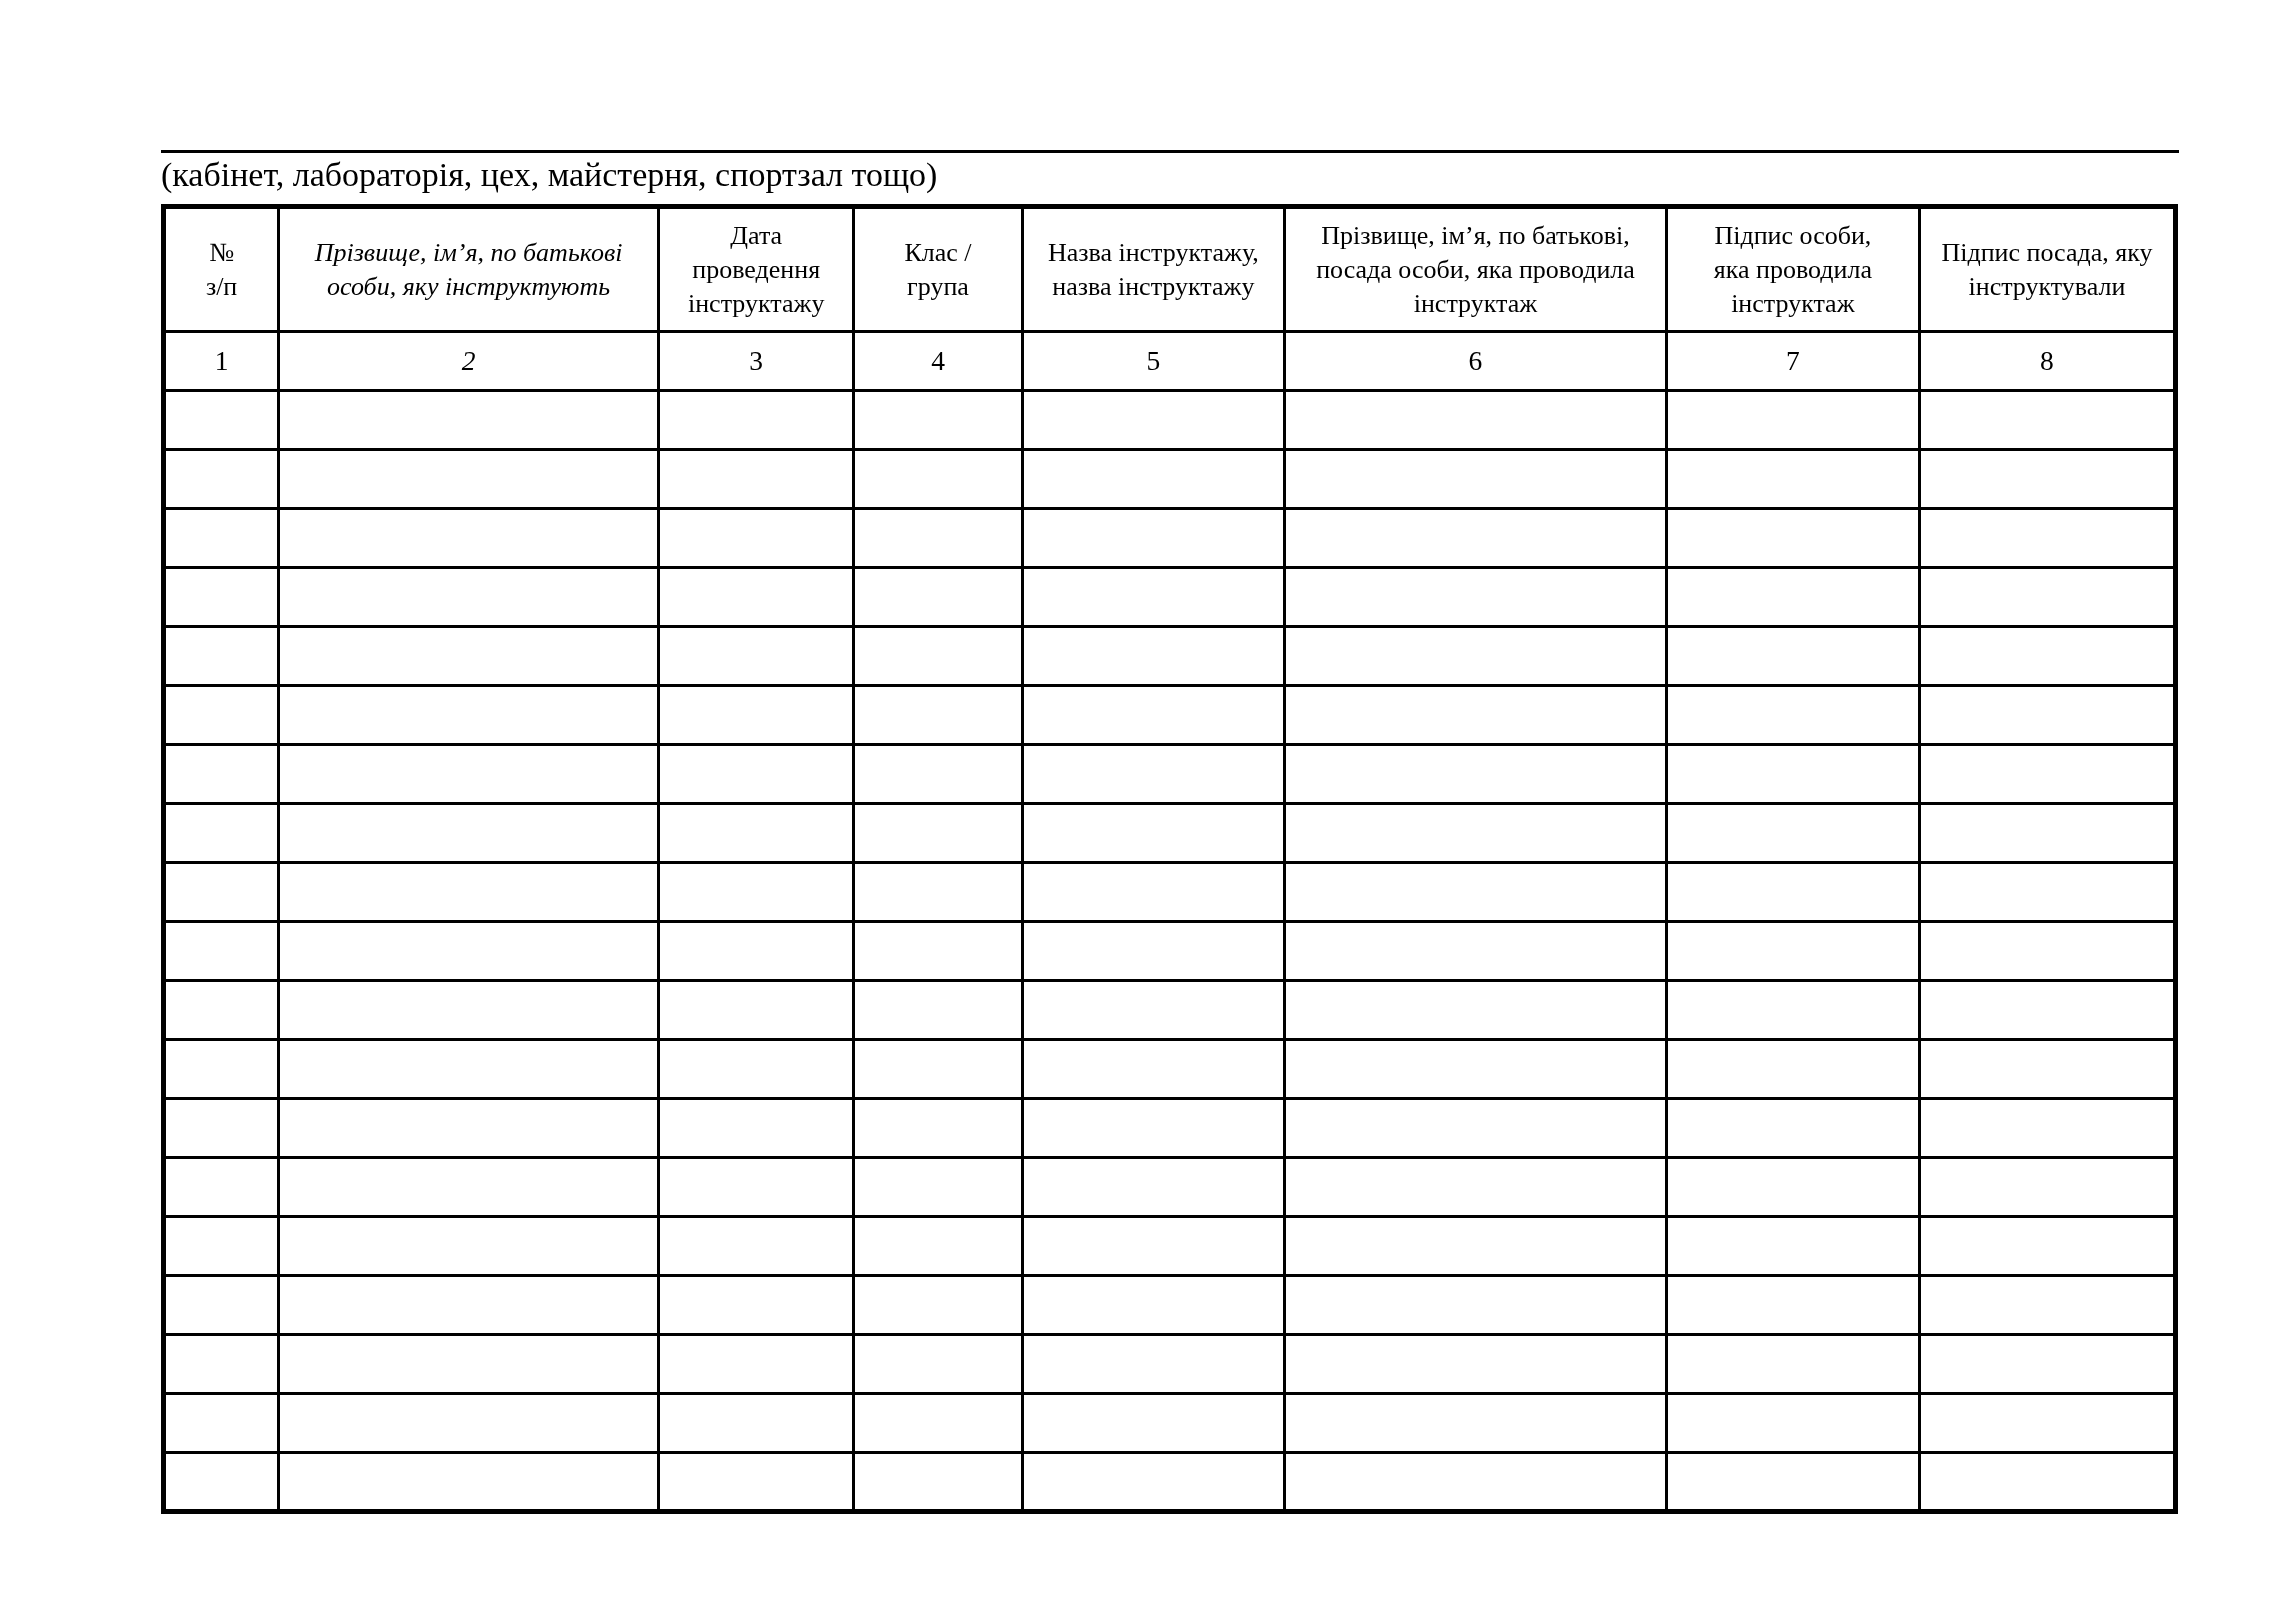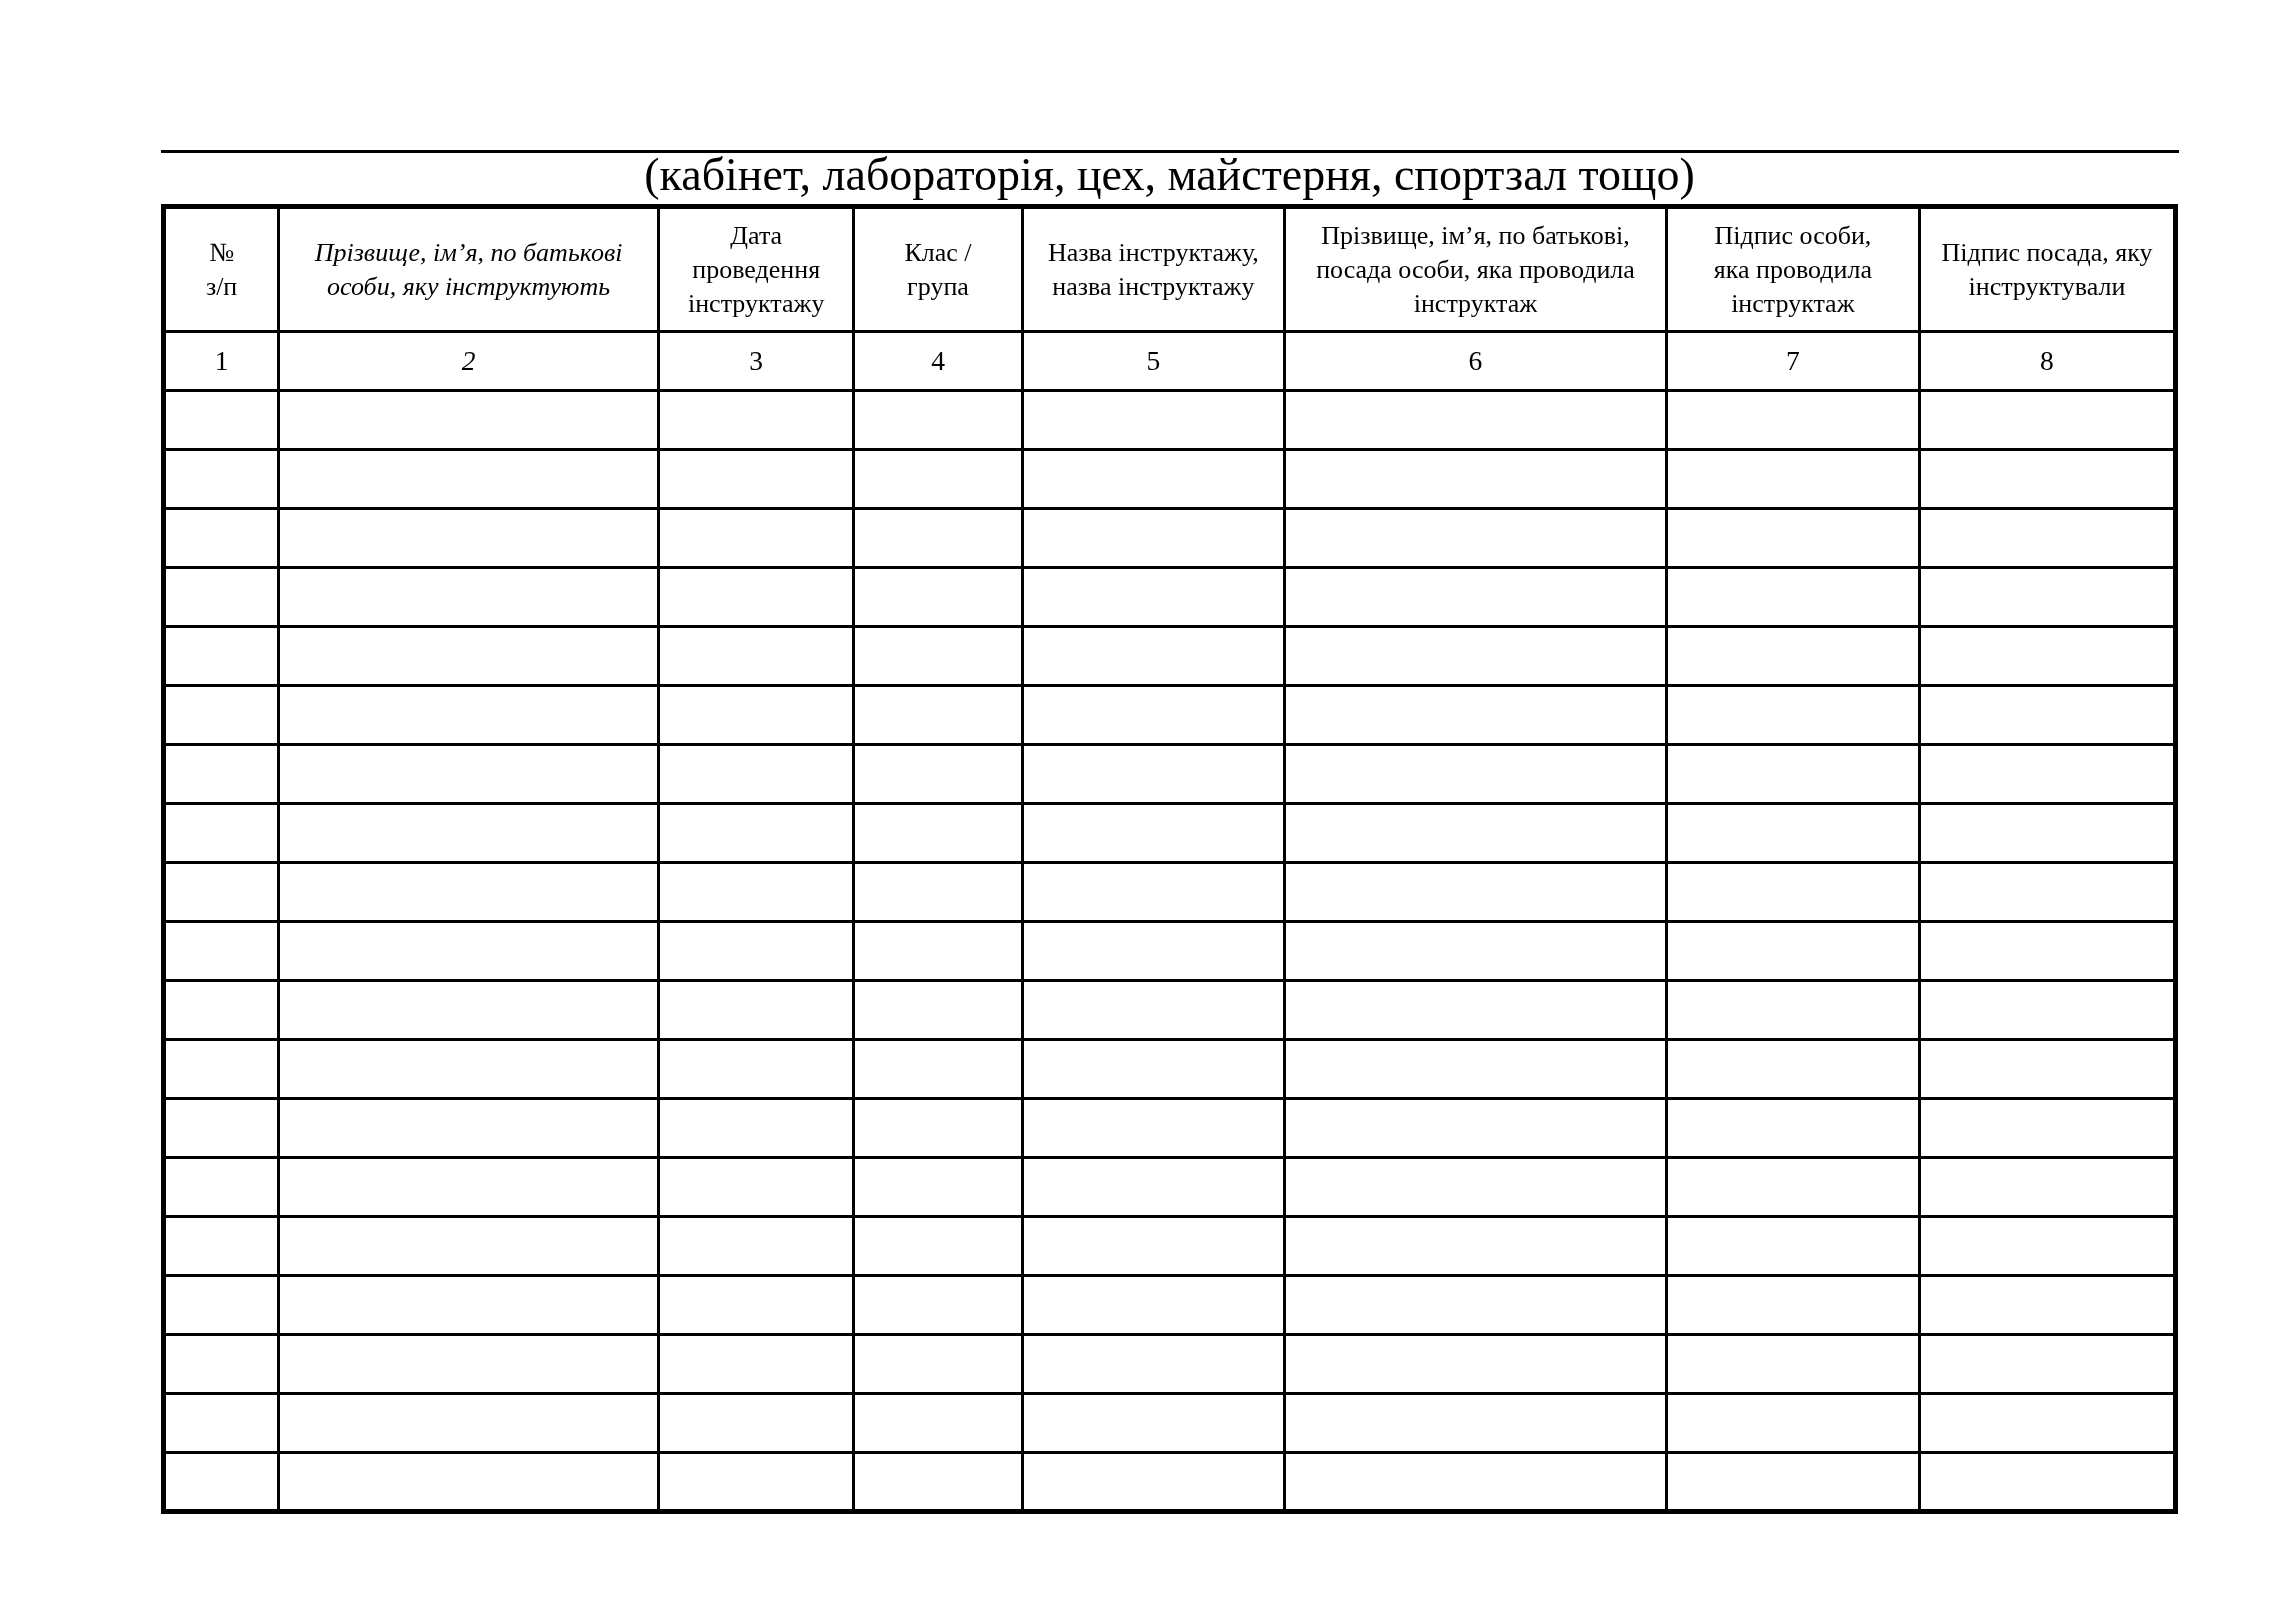--- a/index.html
+++ b/index.html
@@ -25,22 +25,22 @@
     top: 150px;
     width: 2018px;
     height: 0;
     border-top: 3.3px solid #000000;
   }
   .caption {
     position: absolute;
     left: 161px;
     top: 156px;
     width: 2017px;
-    text-align: center;
-    font-size: 46px;
+    text-align: left;
+    font-size: 34px;
     line-height: 38px;
     white-space: nowrap;
   }
   table.log {
     position: absolute;
     left: 161px;
     top: 204px;
     width: 2017px;
     border-collapse: collapse;
     table-layout: fixed;

